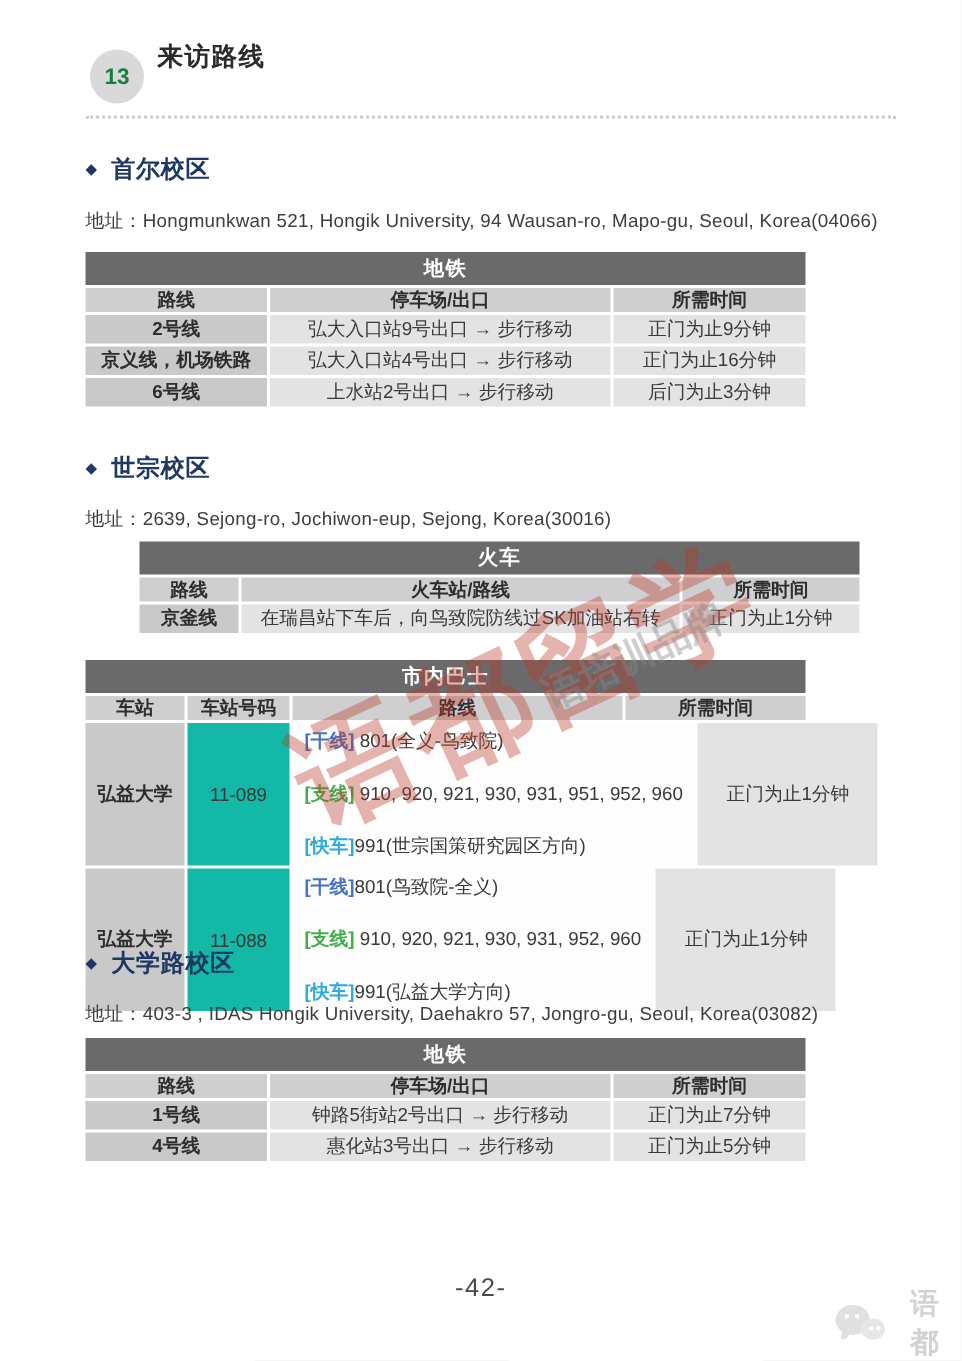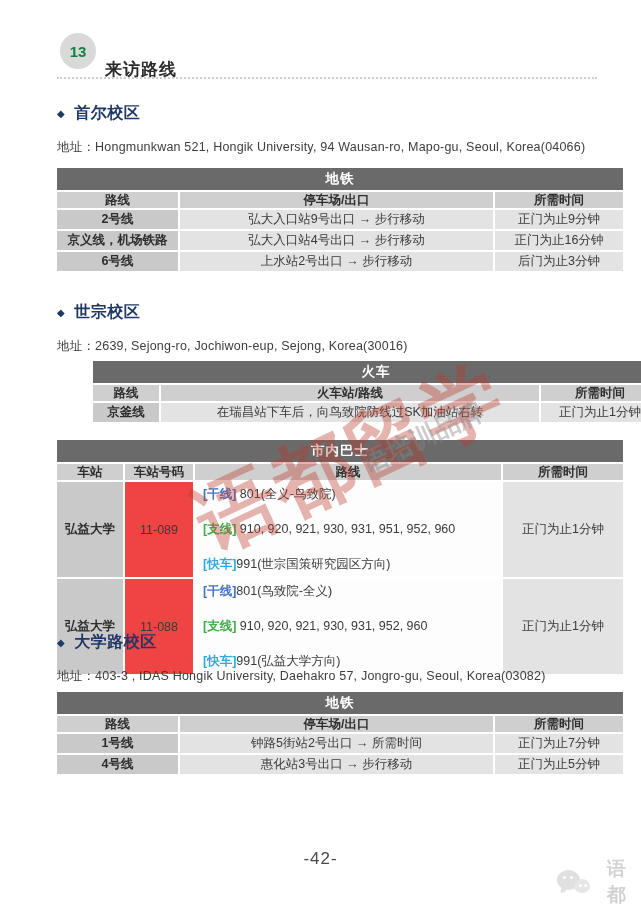--- a/index.html
+++ b/index.html
@@ -8,54 +8,54 @@
     font-family:"Liberation Sans","DejaVu Sans",sans-serif;
     overflow:hidden;margin:0 auto;color:#3a3a3a;
   }
   
   .badge{
     position:absolute;left:60px;top:33px;width:36px;height:36px;border-radius:50%;
     background:#d9d9d9;color:#15803d;font-weight:bold;font-size:15px;
     display:flex;align-items:center;justify-content:center;
   }
   .page-title{
-    position:absolute;left:105px;top:58px;font-size:17px;font-weight:bold;
+    position:absolute;left:105px;top:26px;font-size:17px;font-weight:bold;
     color:#2b2b2b;letter-spacing:1px;
   }
   .dotted-rule{
     position:absolute;left:57px;top:77px;width:540px;height:0;
     border-top:2px dotted #cccccc;
   }
   
   .section-heading{
     position:absolute;left:57px;font-size:16px;font-weight:bold;color:#1f3864;
     letter-spacing:0.5px;display:flex;align-items:center;
   }
   .section-heading .diamond{font-size:10px;margin-right:9px;color:#1f3864;}
   .address{position:absolute;left:57px;font-size:12.5px;color:#3d3d3d;letter-spacing:0.2px;}
   
-  .tbl{position:absolute;left:57px;width:566px;display:flex;flex-direction:column;gap:2px;}
+  .tbl{position:absolute;left:57px;width:480px;display:flex;flex-direction:column;gap:2px;}
   .tbl-title{
     height:22px;background:#6a6a6a;color:#ffffff;font-weight:bold;font-size:13.5px;
     display:flex;align-items:center;justify-content:center;letter-spacing:1px;
   }
   .tbl-row{display:grid;gap:2px;}
   .cols-subway{grid-template-columns:121px 1fr 128px;}
   .cols-train{grid-template-columns:66px 1fr 118px;}
   .cols-bus{grid-template-columns:66px 68px 1fr 120px;}
   .th{
     background:#cfcfcf;color:#2e2e2e;font-weight:bold;font-size:12.5px;height:16px;
     display:flex;align-items:center;justify-content:center;
   }
   .td{
     background:#e3e3e3;color:#3a3a3a;font-size:12.5px;min-height:19px;
     display:flex;align-items:center;justify-content:center;text-align:left;
   }
   .td.label{background:#c9c9c9;font-weight:bold;color:#2d2d2d;}
-  .td.white{background:#ef4444;}
+  .td.white{background:#14b8a6;}
   .bus-row .td{min-height:55px;}
   .bus-route-cell{
     flex-direction:column;align-items:flex-start;justify-content:center;
     padding:4px 8px;gap:18px;background:#fdfdfd;text-align:left;
   }
   .bus-line{white-space:nowrap;}
   .tag{font-weight:bold;}
   .tag-blue{color:#4472c4;}
   .tag-green{color:#3fae49;}
   .tag-cyan{color:#2eaadc;}
@@ -184,21 +184,21 @@
 
   <div class="tbl" style="top:692px;">
     <div class="tbl-title">地铁</div>
     <div class="tbl-row cols-subway">
       <div class="th">路线</div>
       <div class="th">停车场/出口</div>
       <div class="th">所需时间</div>
     </div>
     <div class="tbl-row cols-subway">
       <div class="td label">1号线</div>
-      <div class="td">钟路5街站2号出口 → 所需时间</div>
+      <div class="td">钟路5街站2号出口 → 步行移动</div>
       <div class="td">正门为止7分钟</div>
     </div>
     <div class="tbl-row cols-subway">
       <div class="td label">4号线</div>
       <div class="td">惠化站3号出口 → 步行移动</div>
       <div class="td">正门为止5分钟</div>
     </div>
   </div>
 
   <div class="wm-main">语都留学</div>

